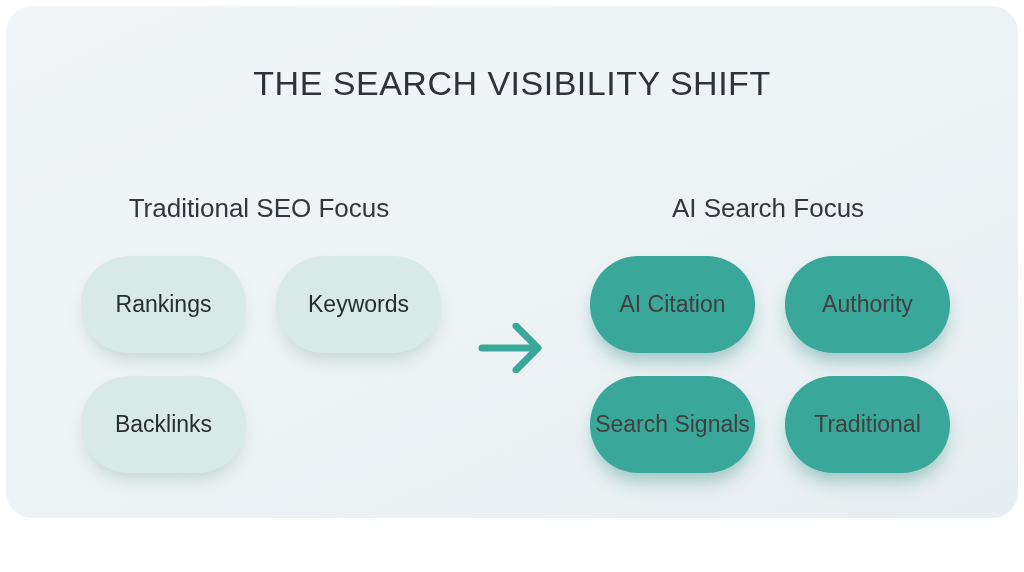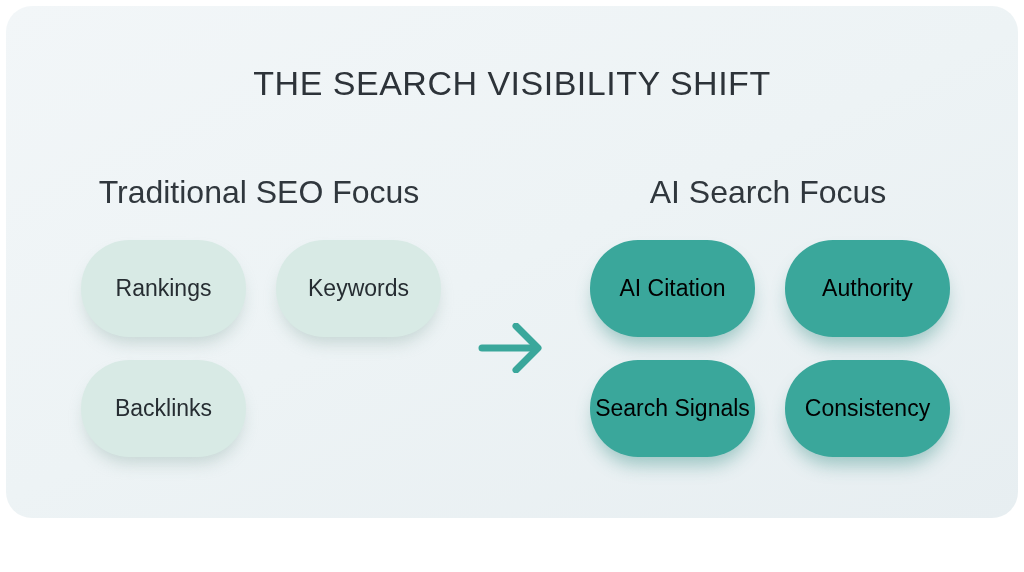--- a/index.html
+++ b/index.html
@@ -33,25 +33,25 @@
     color: #2d3339;
   }
   .group {
     position: absolute;
     top: 170px;
     width: 356px;
   }
   .group-left  { left: 75px; }
   .group-right { left: 584px; }
   .group-heading {
-    margin: 0;
+    margin: 16px;
     height: 32px;
     line-height: 32px;
     text-align: center;
-    font-size: 32px;
+    font-size: 26px;
     font-weight: 500;
     color: #30373d;
   }
   .pills {
     margin-top: 32px;
     display: grid;
     grid-template-columns: repeat(2, 165px);
     gap: 23px 30px;
   }
   .pill {
@@ -63,21 +63,21 @@
     font-size: 23px;
     white-space: nowrap;
   }
   .pill-light {
     background: #d8eae5;
     color: #262d32;
     box-shadow: 0 10px 16px -4px rgba(151, 180, 172, 0.45);
   }
   .pill-teal {
     background: #3aa79b;
-    color: #000000;
+    color: #404040;
     box-shadow: 0 12px 18px -4px rgba(47, 139, 129, 0.42);
   }
   .arrow-wrap {
     position: absolute;
     left: 472px;
     top: 317px;
     width: 68px;
     height: 50px;
   }
 </style>
@@ -103,17 +103,17 @@
       <polyline points="38,3 60,25 38,47" stroke="#3aa79b" stroke-width="7" stroke-linecap="round" stroke-linejoin="round" fill="none"></polyline>
     </svg>
   </div>
 
   <section class="group group-right">
     <h2 class="group-heading">AI Search Focus</h2>
     <div class="pills">
       <div class="pill pill-teal">AI Citation</div>
       <div class="pill pill-teal">Authority</div>
       <div class="pill pill-teal">Search Signals</div>
-      <div class="pill pill-teal">Consistency</div>
+      <div class="pill pill-teal">Traditional</div>
     </div>
   </section>
 
 </div>
 
 </body></html>

